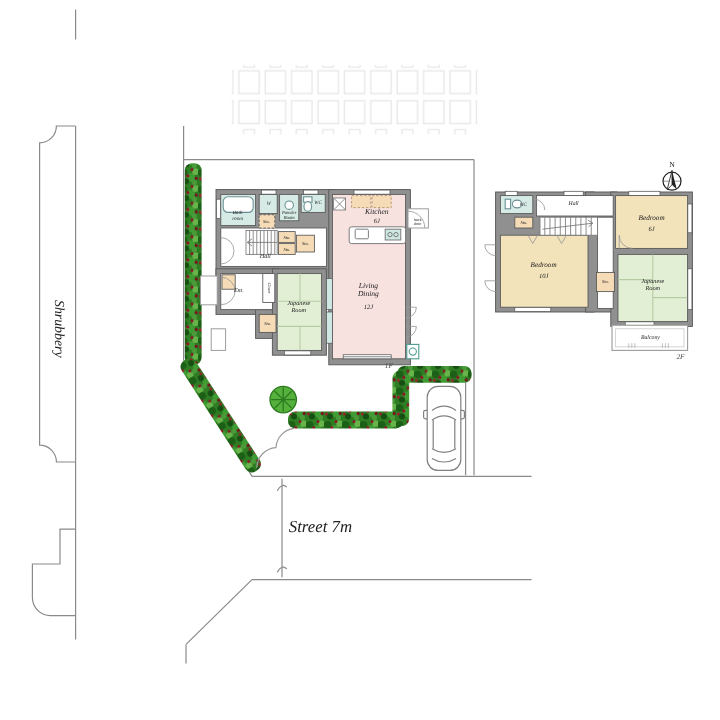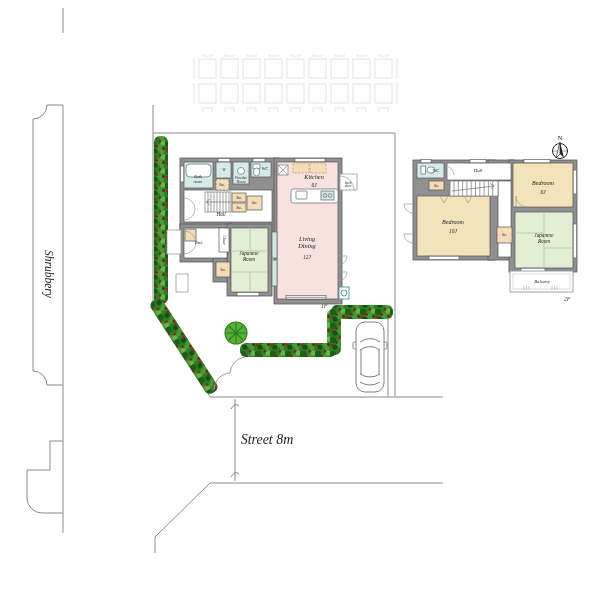--- a/index.html
+++ b/index.html
@@ -283,21 +283,21 @@
 
   <g>
     <circle cx="560" cy="151" r="7.5" fill="#fff" stroke="#222" stroke-width="1"></circle>
     <line x1="552.5" y1="151" x2="567.5" y2="151" stroke="#222" stroke-width="0.4"></line>
     <polygon points="560,142 556,158 560,154" fill="#fff" stroke="#222" stroke-width="0.7"></polygon>
     <polygon points="560,142 564,158 560,154" fill="#222"></polygon>
   </g>
 </svg>
 
 <div class="lb rot" style="left:48px;top:274px;font-size:11.5px;">Shrubbery</div>
-<div class="lb" style="left:267px;top:440px;font-size:14px;">Street 8m</div>
+<div class="lb" style="left:267px;top:440px;font-size:14px;">Street 7m</div>
 <div class="lb up" style="left:560px;top:138px;font-size:6.5px;">N</div>
 
 <div class="lb" style="left:198px;top:180px;font-size:4.3px;">Bath
 room</div>
 <div class="lb" style="left:224px;top:170px;font-size:4px;">W</div>
 <div class="lb" style="left:241px;top:180px;font-size:3.9px;">Powder
 Room</div>
 <div class="lb" style="left:265px;top:169px;font-size:4.2px;">WC</div>
 <div class="lb" style="left:222px;top:185px;font-size:3.7px;">Sto.</div>
 <div class="lb" style="left:239px;top:197.5px;font-size:3.7px;">Sto.</div>

